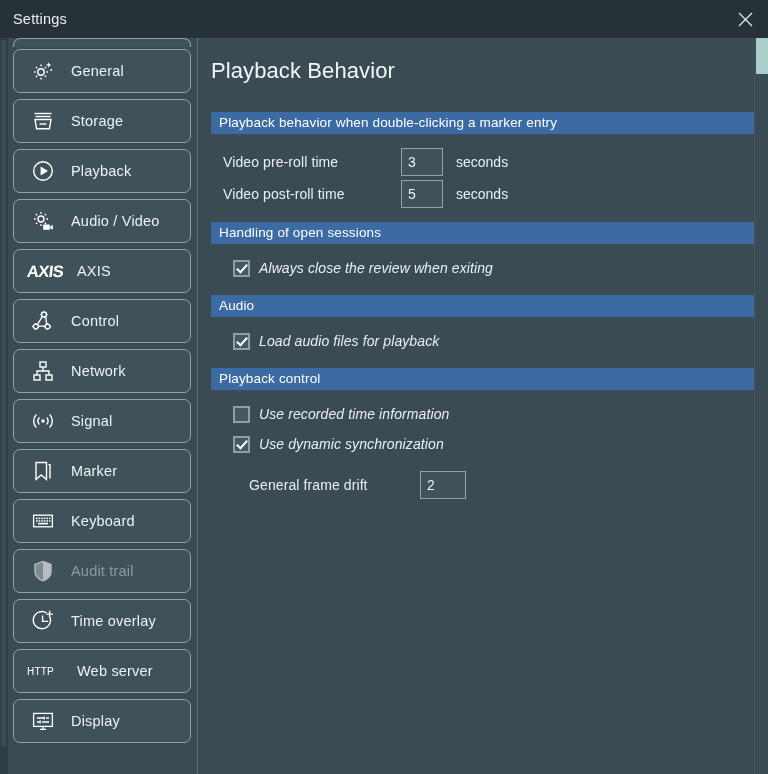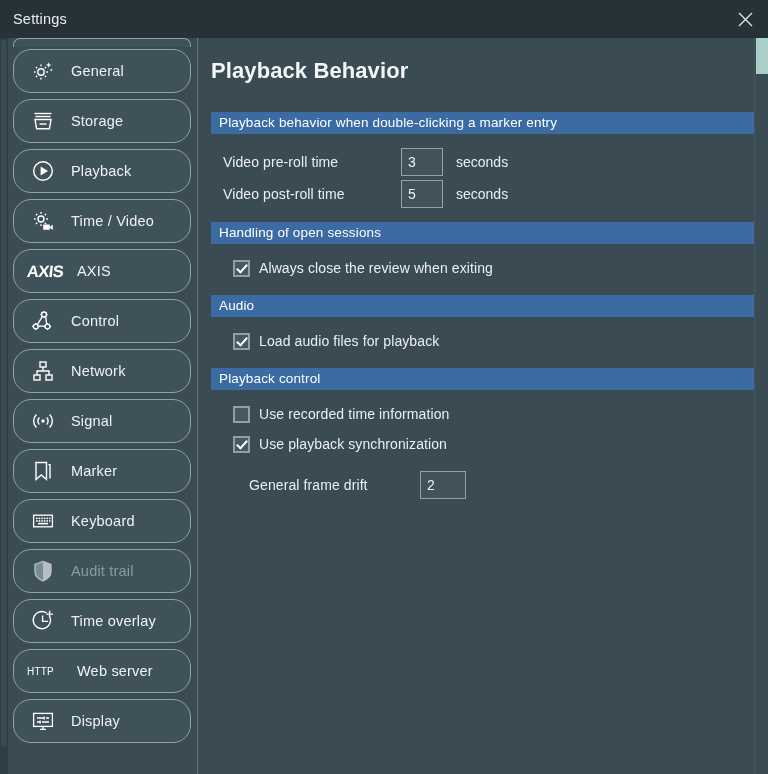--- a/index.html
+++ b/index.html
@@ -91,21 +91,21 @@
     border: 1px solid #8fa3ab;
     border-bottom: none;
     border-radius: 7px 7px 0 0;
     background: #3f525a;
     box-sizing: border-box;
   }
   .nav-item {
     height: 44px;
     margin-bottom: 6px;
     border: 1px solid #8fa3ab;
-    border-radius: 18px;
+    border-radius: 7px;
     background: #3f525a;
     display: flex;
     align-items: center;
     padding-left: 14px;
     box-sizing: border-box;
     gap: 13px;
   }
   .nav-item.disabled .nav-label { color: #8b9aa1; }
   .nav-item.disabled .nav-ico { opacity: .62; }
   .nav-ico {
@@ -161,21 +161,21 @@
     padding: 0 0 0 13px;
     box-sizing: border-box;
     overflow: hidden;
     position: relative;
   }
   .page-title {
     font-size: 22px;
     color: #f2f6f7;
     margin: 20px 0 0 0;
     letter-spacing: .1px;
-    font-weight: bold;
+    font-weight: normal;
   }
   .section-bar {
     background: #3c6ba4;
     color: #ffffff;
     font-size: 13.5px;
     height: 22px;
     line-height: 22px;
     padding-left: 8px;
     margin-right: 13px;
     letter-spacing: .15px;
@@ -250,20 +250,21 @@
     width: 4px;
     height: 9px;
     border: solid #ffffff;
     border-width: 0 2px 2px 0;
     transform: rotate(42deg);
   }
   .check-label {
     font-size: 14px;
     color: #eaeff1;
     letter-spacing: .1px;
+    font-style: italic;
   }
 
   
   .right-strip {
     position: absolute;
     right: 0;
     top: 0;
     bottom: 0;
     width: 13px;
     background: #3b4b53;
@@ -338,21 +339,21 @@
 
       <div class="nav-item">
         <span class="nav-ico">
           <svg width="26" height="26" viewBox="0 0 26 26" fill="none" stroke="currentColor" stroke-width="1.4">
             <circle cx="11" cy="11" r="3"></circle>
             <path d="M11 4v1.7 M11 16.3V18 M4 11h1.7 M16.3 11H18 M6 6l1.2 1.2 M14.8 14.8 16 16 M6 16l1.2-1.2 M14.8 7.2 16 6"></path>
             <path d="M13.2 16.6h6.6v5.2h-6.6z" fill="currentColor" stroke="none"></path>
             <path d="M20.2 18.4l2.6-1.6v5l-2.6-1.6z" fill="currentColor" stroke="none"></path>
           </svg>
         </span>
-        <span class="nav-label">Time / Video</span>
+        <span class="nav-label">Audio / Video</span>
       </div>
 
       <div class="nav-item textico">
         <span class="nav-ico-text">
           <span class="nav-axis-logo">AXIS</span>
         </span>
         <span class="nav-label">AXIS</span>
       </div>
 
       <div class="nav-item">
@@ -505,21 +506,21 @@
       </div>
 
       <div class="section-bar sec-4">Playback control</div>
 
       <div class="check-row first">
         <span class="checkbox"></span>
         <span class="check-label">Use recorded time information</span>
       </div>
       <div class="check-row">
         <span class="checkbox checked"></span>
-        <span class="check-label">Use playback synchronization</span>
+        <span class="check-label">Use dynamic synchronization</span>
       </div>
 
       <div class="field-row" style="margin-top:10px">
         <span class="field-label indent">General frame drift</span>
         <input class="num-input wide" type="text" value="2" style="">
       </div>
 
       <div class="right-strip">
         <div class="right-strip-thumb"></div>
       </div>

